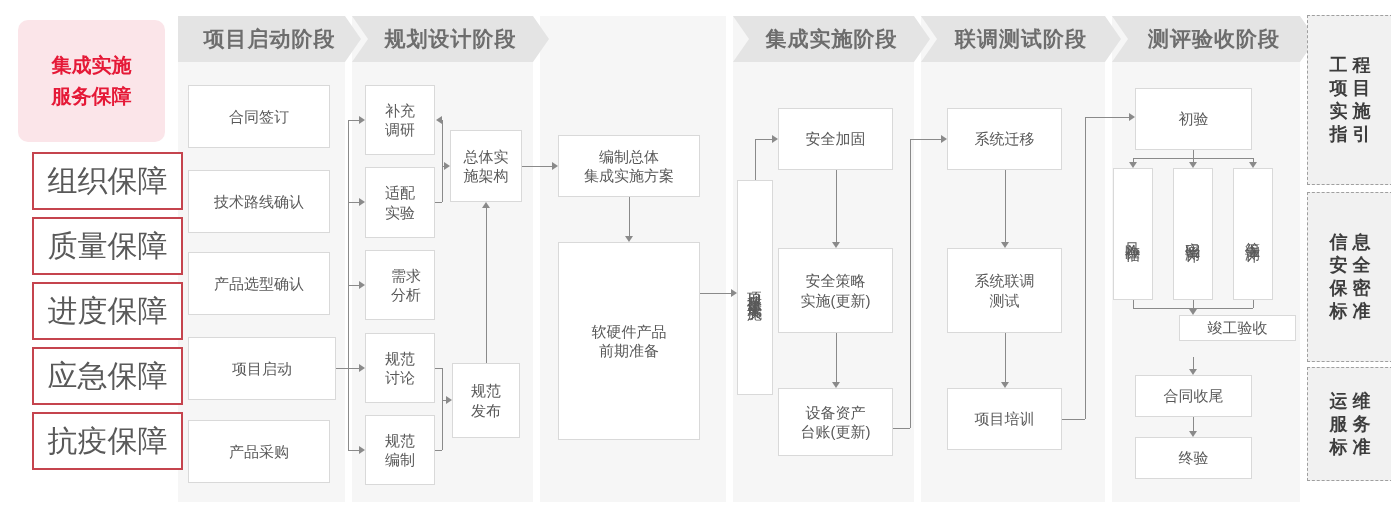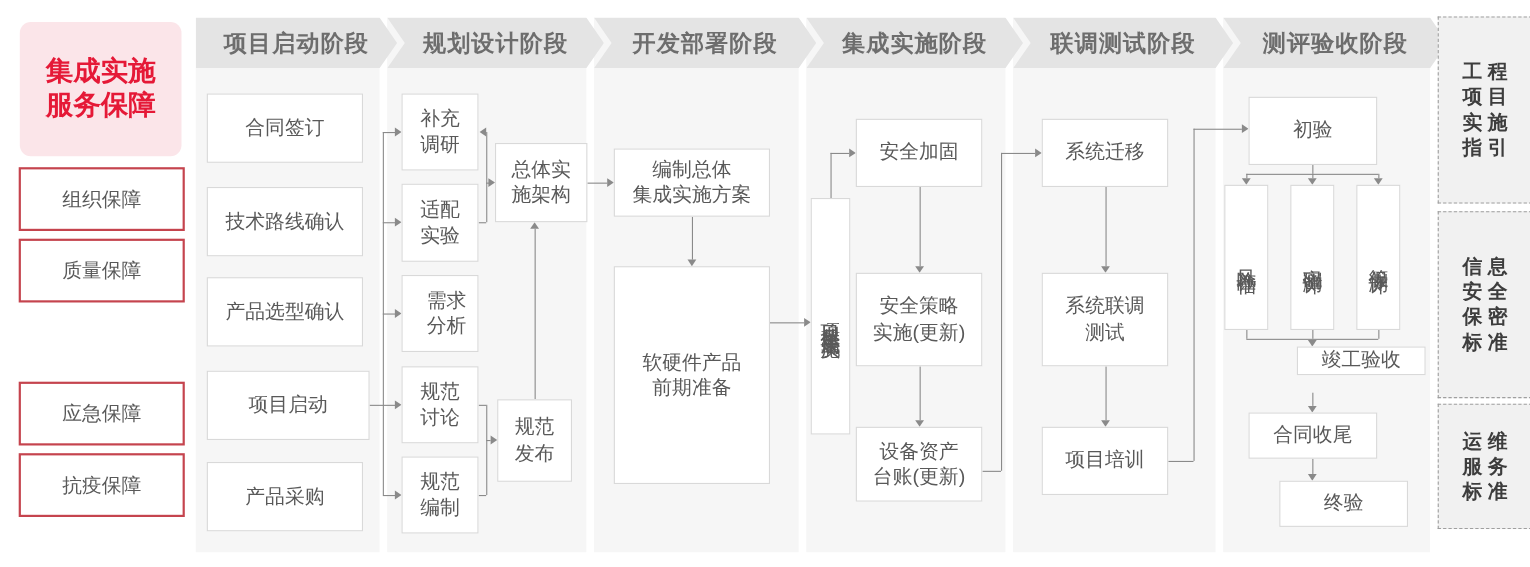--- a/index.html
+++ b/index.html
@@ -28,34 +28,34 @@
     font-size:21px;font-weight:bold;color:var(--chev-text);letter-spacing:1px;
     clip-path:polygon(0 0,calc(100% - 16px) 0,100% 50%,calc(100% - 16px) 100%,0 100%);
   }
   .chevron.notch{
     clip-path:polygon(0 0,calc(100% - 16px) 0,100% 50%,calc(100% - 16px) 100%,0 100%,16px 50%);
   }
   .side-title{
     position:absolute;left:18px;top:20px;width:147px;height:122px;
     background:var(--pink-bg);border-radius:10px;z-index:2;
     display:flex;align-items:center;justify-content:center;text-align:center;
-    color:var(--red-text);font-size:25px;font-weight:bold;line-height:31px;
+    color:var(--red-text);font-size:20px;font-weight:bold;line-height:31px;
     white-space:pre-line;
   }
   .side-item{
-    position:absolute;left:17px;width:151px;height:58px;background:#ffffff;
+    position:absolute;left:32px;width:151px;height:58px;background:#ffffff;
     border:2px solid var(--red-border);box-sizing:border-box;z-index:2;
     display:flex;align-items:center;justify-content:center;
-    color:var(--box-text);font-size:18px;
+    color:var(--box-text);font-size:30px;
   }
   .node{
     position:absolute;background:#ffffff;border:1px solid var(--box-border);
     box-sizing:border-box;z-index:4;
     display:flex;align-items:center;justify-content:center;text-align:center;
-    color:var(--box-text);font-size:18px;line-height:1.3;white-space:pre-line;
+    color:var(--box-text);font-size:15px;line-height:1.3;white-space:pre-line;
   }
   .node.vertical{
     writing-mode:vertical-rl;text-orientation:upright;letter-spacing:2px;line-height:1;
   }
   .line{position:absolute;background:var(--line);z-index:2;}
   .arrow{position:absolute;width:0;height:0;z-index:2;}
   .arrow.r{border-top:4px solid transparent;border-bottom:4px solid transparent;border-left:6px solid var(--line);}
   .arrow.l{border-top:4px solid transparent;border-bottom:4px solid transparent;border-right:6px solid var(--line);}
   .arrow.d{border-left:4px solid transparent;border-right:4px solid transparent;border-top:6px solid var(--line);}
   .arrow.u{border-left:4px solid transparent;border-right:4px solid transparent;border-bottom:6px solid var(--line);}
@@ -69,54 +69,54 @@
 </style>
 </head>
 <body>
 
 <div id="stage">
 
   <div class="side-title">集成实施
 服务保障</div>
   <div class="side-item" style="top:152px">组织保障</div>
   <div class="side-item" style="top:217px">质量保障</div>
+  <div class="side-item" style="top:282px">进度保障</div>
   <div class="side-item" style="top:347px">应急保障</div>
   <div class="side-item" style="top:412px">抗疫保障</div>
 
   <div class="colbg" style="left:178px;width:167px"></div>
   <div class="colbg" style="left:352px;width:181px"></div>
   <div class="colbg" style="left:540px;width:186px"></div>
   <div class="colbg" style="left:733px;width:181px"></div>
   <div class="colbg" style="left:921px;width:184px"></div>
   <div class="colbg" style="left:1112px;width:188px"></div>
 
   <div class="chevron" style="left:178px;width:183px">项目启动阶段</div>
   <div class="chevron notch" style="left:352px;width:197px">规划设计阶段</div>
-  <div class="chevron notch" style="left:540px;width:202px">开发部署阶段</div>
   <div class="chevron notch" style="left:733px;width:197px">集成实施阶段</div>
   <div class="chevron notch" style="left:921px;width:200px">联调测试阶段</div>
   <div class="chevron notch" style="left:1112px;width:204px">测评验收阶段</div>
 
   <div id="flow-layer">
       <div class="node" style="left: 188px; top: 85px; width: 142px; height: 63px;">合同签订</div>
       <div class="node" style="left: 188px; top: 170px; width: 142px; height: 63px;">技术路线确认</div>
       <div class="node" style="left: 188px; top: 252px; width: 142px; height: 63px;">产品选型确认</div>
       <div class="node" style="left: 188px; top: 337px; width: 148px; height: 63px;">项目启动</div>
       <div class="node" style="left: 188px; top: 420px; width: 142px; height: 63px;">产品采购</div>
       <div class="node" style="left: 365px; top: 85px; width: 70px; height: 70px;">补充
 调研</div>
       <div class="node" style="left: 365px; top: 167px; width: 70px; height: 71px;">适配
 实验</div>
       <div class="node" style="left: 365px; top: 250px; width: 70px; height: 70px; padding-left: 12px;">需求
 分析</div>
       <div class="node" style="left: 365px; top: 333px; width: 70px; height: 70px;">规范
 讨论</div>
       <div class="node" style="left: 365px; top: 415px; width: 70px; height: 70px;">规范
 编制</div>
-      <div class="node" style="left: 450px; top: 130px; width: 84px; height: 72px;">总体实
+      <div class="node" style="left: 450px; top: 130px; width: 72px; height: 72px;">总体实
 施架构</div>
       <div class="node" style="left: 452px; top: 363px; width: 68px; height: 75px;">规范
 发布</div>
       <div class="node" style="left: 558px; top: 135px; width: 142px; height: 62px;">编制总体
 集成实施方案</div>
       <div class="node" style="left: 558px; top: 242px; width: 142px; height: 198px;">软硬件产品
 前期准备</div>
       <div class="node vertical" style="left: 737px; top: 180px; width: 36px; height: 215px;">项目整体集成实施</div>
       <div class="node" style="left: 778px; top: 108px; width: 115px; height: 62px;">安全加固</div>
       <div class="node" style="left: 778px; top: 248px; width: 115px; height: 85px;">安全策略
@@ -126,21 +126,21 @@
       <div class="node" style="left: 947px; top: 108px; width: 115px; height: 62px;">系统迁移</div>
       <div class="node" style="left: 947px; top: 248px; width: 115px; height: 85px;">系统联调
 测试</div>
       <div class="node" style="left: 947px; top: 388px; width: 115px; height: 62px;">项目培训</div>
       <div class="node" style="left: 1135px; top: 88px; width: 117px; height: 62px;">初验</div>
       <div class="node vertical" style="left: 1113px; top: 168px; width: 40px; height: 132px;">风险评估</div>
       <div class="node vertical" style="left: 1173px; top: 168px; width: 40px; height: 132px;">密码测评</div>
       <div class="node vertical" style="left: 1233px; top: 168px; width: 40px; height: 132px;">等保测评</div>
       <div class="node" style="left: 1179px; top: 315px; width: 117px; height: 26px; text-align: right;">竣工验收</div>
       <div class="node" style="left: 1135px; top: 375px; width: 117px; height: 42px;">合同收尾</div>
-      <div class="node" style="left: 1135px; top: 437px; width: 117px; height: 42px; margin-left: 28px;">终验</div>
+      <div class="node" style="left: 1135px; top: 437px; width: 117px; height: 42px;">终验</div>
       <div class="line" style="left: 330px; top: 368px; width: 31px; height: 1px;"></div>
       <div class="line" style="left: 348px; top: 120px; width: 1px; height: 330px;"></div>
       <div class="line" style="left: 348px; top: 120px; width: 13px; height: 1px;"></div>
       <div class="line" style="left: 348px; top: 202px; width: 13px; height: 1px;"></div>
       <div class="line" style="left: 348px; top: 285px; width: 13px; height: 1px;"></div>
       <div class="line" style="left: 348px; top: 450px; width: 13px; height: 1px;"></div>
       <div class="line" style="left: 435px; top: 202px; width: 7px; height: 1px;"></div>
       <div class="line" style="left: 442px; top: 120px; width: 1px; height: 82px;"></div>
       <div class="line" style="left: 442px; top: 166px; width: 4px; height: 1px;"></div>
       <div class="line" style="left: 435px; top: 368px; width: 7px; height: 1px;"></div>

